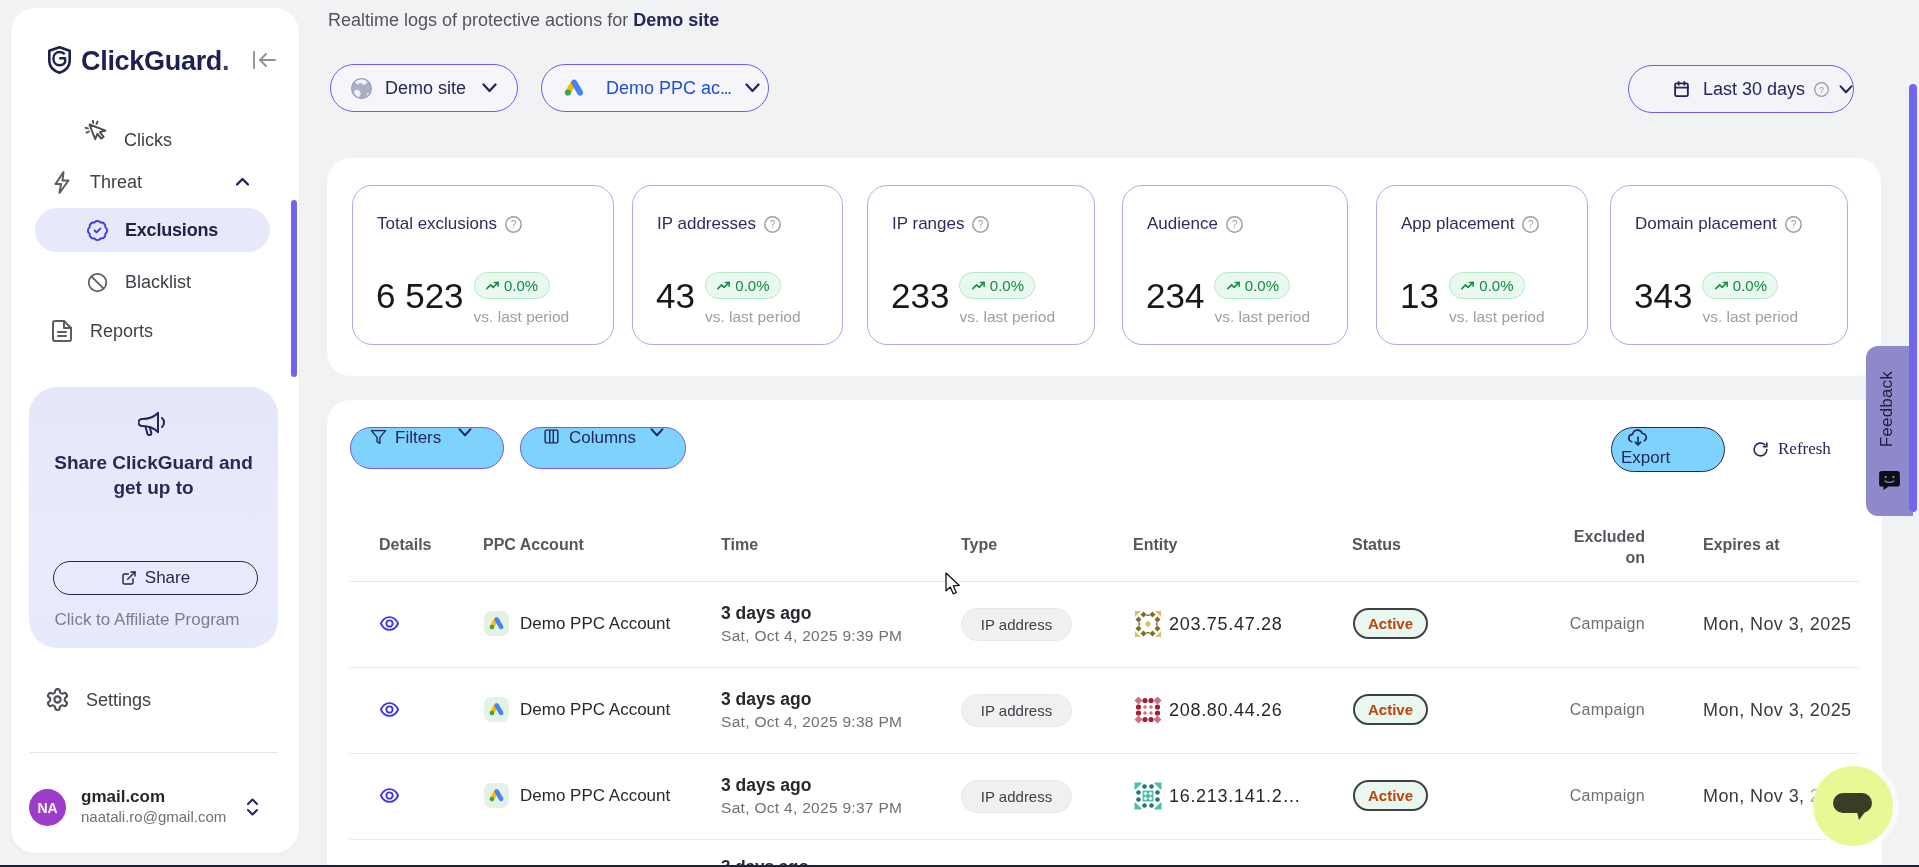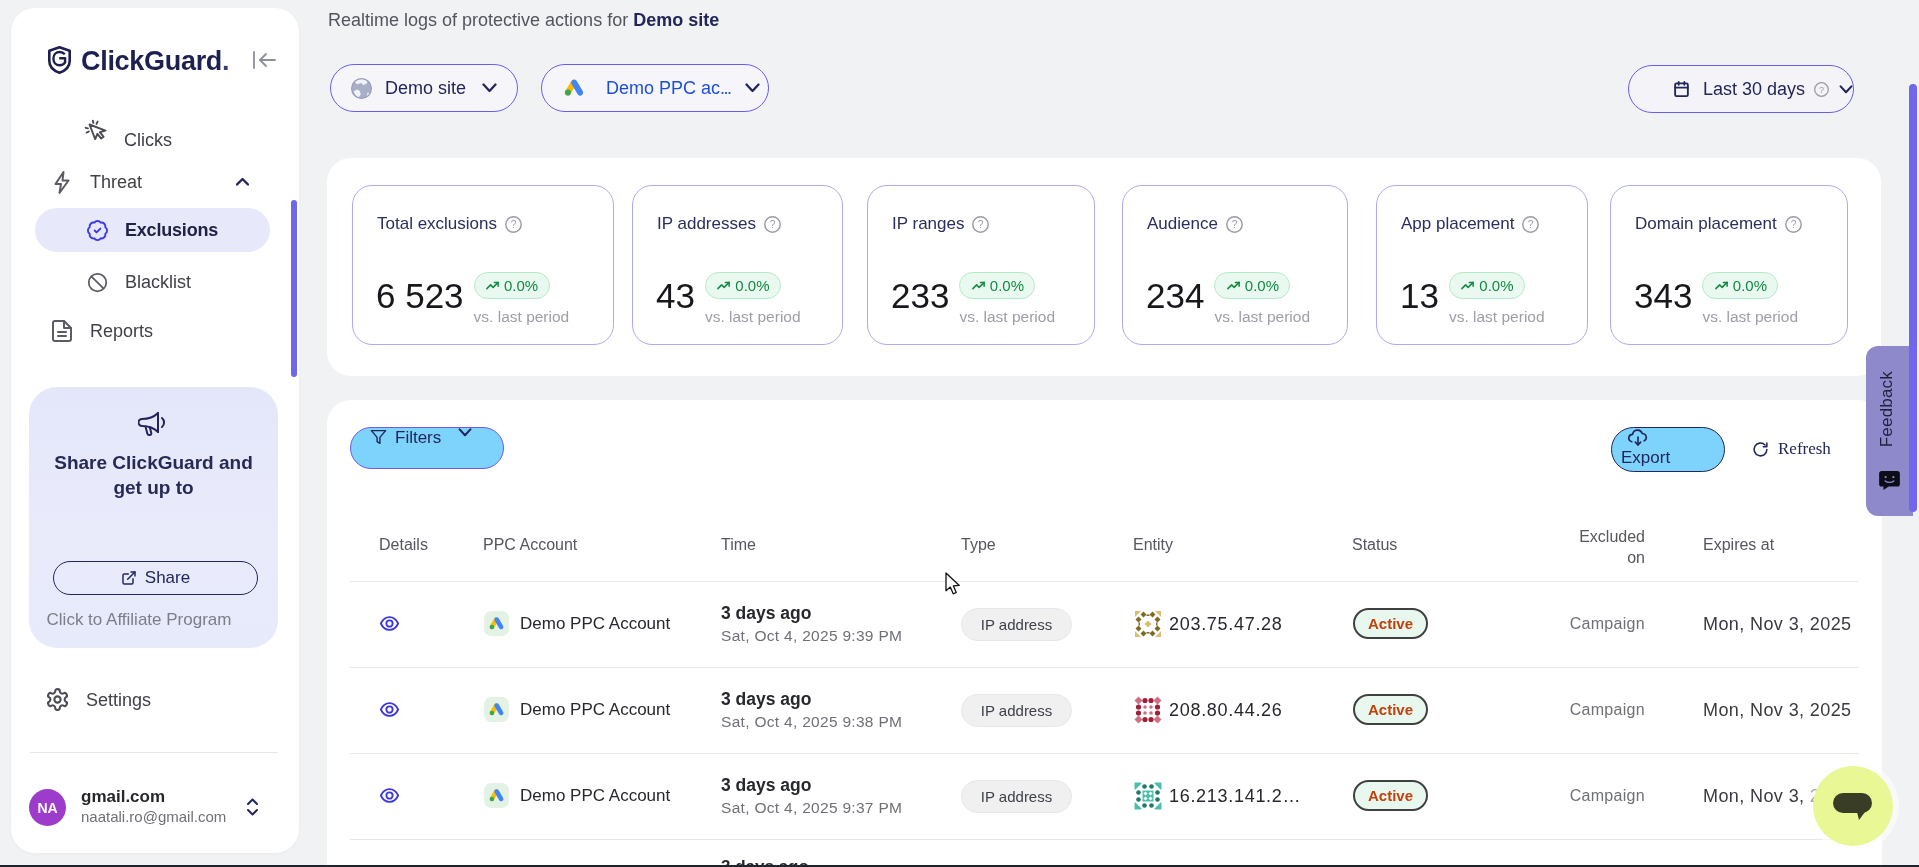--- a/index.html
+++ b/index.html
@@ -24,21 +24,21 @@
   #stats { left:327px; top:158px; width:1554px; height:218px; background:#fff; border-radius:24px; }
   .scard { position:absolute; top:27px; height:160px; border:1px solid #aeabf0; border-radius:20px; background:#fff; }
   .scard .title { position:absolute; left:24px; top:28px; font-size:17px; color:#2b2e5e; display:flex; align-items:center; gap:8px; }
   .numrow { position:absolute; left:23px; top:86px; display:flex; align-items:flex-start; gap:10px; }
   .num { font-size:35px; font-weight:400; color:#17171c; line-height:48px; }
   .gpill { width:76px; height:27px; border-radius:14px; background:#e9f9ef; border:1px solid #b5e8c8; color:#128a43; font-size:15px; display:flex; align-items:center; justify-content:center; gap:4px; }
   .vslast { font-size:15.5px; color:#9d9ea6; margin-top:9px; }
 
   #tablecard { left:327px; top:400px; width:1555px; height:467px; background:#fff; border-radius:24px 24px 0 0; }
   .tool-btn { position:absolute; top:27px; height:42px; border:1px solid #6c5cf0; border-radius:21px; background:#7dd3fc; display:flex; color:#23265a; font-size:17px; }
-  .th { position:absolute; font-size:16px; color:#55565e; }
+  .th { position:absolute; font-size:16px; color:#55565e;font-weight:bold; }
   .rowline { position:absolute; left:23px; width:1509px; height:1px; background:#e8e8ea; }
   .typepill { position:absolute; left:634px; width:111px; height:33px; border-radius:17px; background:#f0f0f1; border:1px solid #e7e7ea; color:#3f414a; font-size:15px; display:flex; align-items:center; justify-content:center; }
   .activepill { position:absolute; left:1026px; width:75px; height:31px; border-radius:16px; background:#e9f8ee; border:2px solid #404040; color:#c2410c; font-size:15px; font-weight:700; display:flex; align-items:center; justify-content:center; }
   .cell-dark { color:#27282e; }
 
   
   #feedback { left:1866px; top:346px; width:47px; height:170px; background:#8e89ca; border-radius:12px 0 0 12px; }
   #feedback .txt { position:absolute; left:11px; top:25px; writing-mode:vertical-rl; transform:rotate(180deg); font-size:17px; color:#1f2039; font-weight:500; letter-spacing:0.2px; }
 
   
@@ -112,21 +112,21 @@
     </svg>
     <div class="abs" style="left:0;width:249px;top:63px;font-size:19px;font-weight:700;color:#272a55;line-height:25px;">Share ClickGuard and<br>get up to</div>
     <div id="share-btn" class="abs">
       <svg width="16" height="16" viewBox="0 0 24 24" fill="none" stroke="#23265a" stroke-width="2.2" stroke-linecap="round" stroke-linejoin="round">
         <path d="M18 13 v6 a2 2 0 0 1 -2 2 H5 a2 2 0 0 1 -2 -2 V8 a2 2 0 0 1 2 -2 h6"></path>
           <path d="M15 3 h6 v6"></path>
           <path d="M10 14 L21 3"></path>
       </svg>
       <span style="font-size:17px;color:#23265a;font-weight:500;">Share</span>
     </div>
-    <div class="abs" style="left:0;width:220px;top:223px;font-size:17px;color:#7b7d89;">Click to Affiliate Program</div>
+    <div class="abs" style="left:8px;width:220px;top:223px;font-size:17px;color:#7b7d89;">Click to Affiliate Program</div>
   </div>
 
   <svg class="abs" style="left:34px;top:679px" width="25" height="25" viewBox="0 0 24 24" fill="none" stroke="#4b4c55" stroke-width="2" stroke-linecap="round" stroke-linejoin="round">
     <path d="M12.22 2h-.44a2 2 0 0 0-2 2v.18a2 2 0 0 1-1 1.73l-.43.25a2 2 0 0 1-2 0l-.15-.08a2 2 0 0 0-2.73.73l-.22.38a2 2 0 0 0 .73 2.73l.15.1a2 2 0 0 1 1 1.72v.51a2 2 0 0 1-1 1.74l-.15.09a2 2 0 0 0-.73 2.73l.22.38a2 2 0 0 0 2.73.73l.15-.08a2 2 0 0 1 2 0l.43.25a2 2 0 0 1 1 1.73V20a2 2 0 0 0 2 2h.44a2 2 0 0 0 2-2v-.18a2 2 0 0 1 1-1.73l.43-.25a2 2 0 0 1 2 0l.15.08a2 2 0 0 0 2.73-.73l.22-.39a2 2 0 0 0-.73-2.73l-.15-.08a2 2 0 0 1-1-1.74v-.5a2 2 0 0 1 1-1.74l.15-.09a2 2 0 0 0 .73-2.73l-.22-.38a2 2 0 0 0-2.73-.73l-.15.08a2 2 0 0 1-2 0l-.43-.25a2 2 0 0 1-1-1.73V4a2 2 0 0 0-2-2z"></path>
     <circle cx="12" cy="12" r="3"></circle>
   </svg>
   <div class="abs nav-text" style="left:75px;top:682px;">Settings</div>
 
   <div class="abs" style="left:19px;top:744px;width:248px;height:1px;background:#e5e6ea;"></div>
 
@@ -317,20 +317,31 @@
 <div id="tablecard" class="abs">
     <div class="tool-btn" style="left:23px;width:154px;">
   <svg style="margin-left:19px" width="17" height="18" viewBox="0 0 24 24" fill="none" stroke="#23265a" stroke-width="2" stroke-linejoin="round">
         <path d="M2 3 h20 l-8 9.5 V21 l-4 -2.5 V12.5 Z"></path>
       </svg>
   <span style="margin-left:8px">Filters</span>
   <svg style="margin-left:17px" width="14" height="9" viewBox="0 0 15 10" fill="none" stroke="#23265a" stroke-width="2.3" stroke-linecap="round" stroke-linejoin="round">
         <path d="M1.5 1.5 L7.5 8 L13.5 1.5"></path>
       </svg>
 </div>
+    <div class="tool-btn" style="left:193px;width:166px;">
+  <svg style="margin-left:22px" width="17" height="17" viewBox="0 0 24 24" fill="none" stroke="#23265a" stroke-width="2">
+        <rect x="3" y="3" width="18" height="18" rx="2"></rect>
+        <path d="M9.5 3 v18"></path>
+        <path d="M14.5 3 v18"></path>
+      </svg>
+  <span style="margin-left:9px">Columns</span>
+  <svg style="margin-left:14px" width="14" height="9" viewBox="0 0 15 10" fill="none" stroke="#23265a" stroke-width="2.3" stroke-linecap="round" stroke-linejoin="round">
+        <path d="M1.5 1.5 L7.5 8 L13.5 1.5"></path>
+      </svg>
+</div>
     <div class="tool-btn" style="left:1284px;width:114px;height:45px;border:1.4px solid #23265a;border-radius:23px;flex-direction:column;">
   <svg style="margin-left:16px" width="20" height="20" viewBox="0 0 24 24" fill="none" stroke="#23265a" stroke-width="2" stroke-linecap="round" stroke-linejoin="round">
         <path d="M4.5 16.5 a4.5 4.5 0 0 1 1 -8.9 a6 6 0 0 1 11.6 -1 a4.7 4.7 0 0 1 2.4 8.8"></path>
         <path d="M12 11 v9"></path>
         <path d="M8.8 17 L12 20.2 L15.2 17"></path>
       </svg>
   <span style="margin-left:9px">Export</span>
 </div>
     <div class="abs" style="left:1425px;top:33px;height:32px;display:flex;align-items:center;color:#23265a;font-size:17px;font-family:Liberation Serif, serif;">
   <svg width="17" height="17" viewBox="0 0 24 24" fill="none" stroke="#23265a" stroke-width="2.2" stroke-linecap="round" stroke-linejoin="round">

